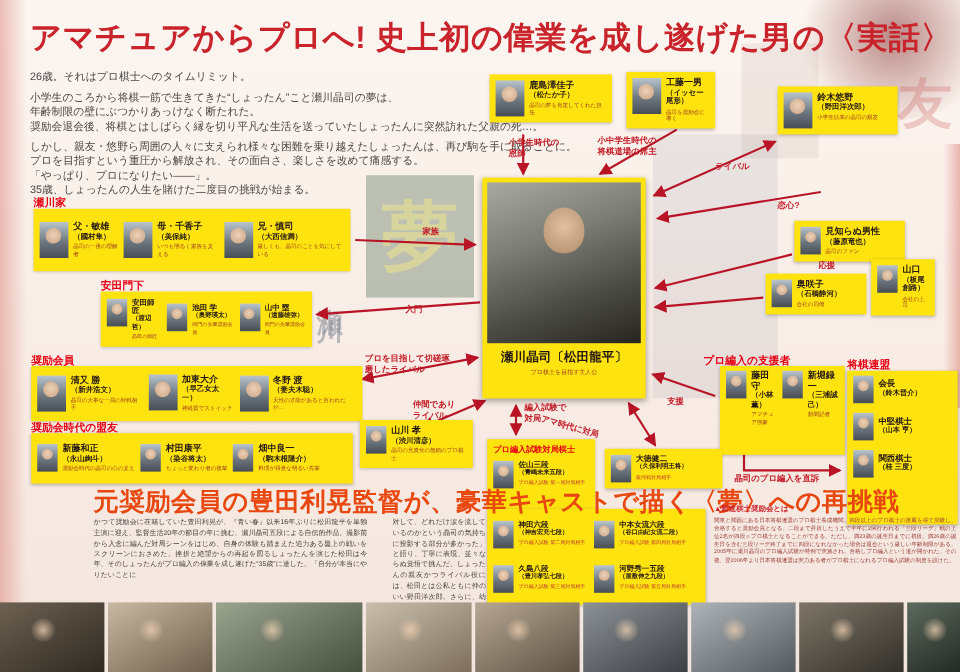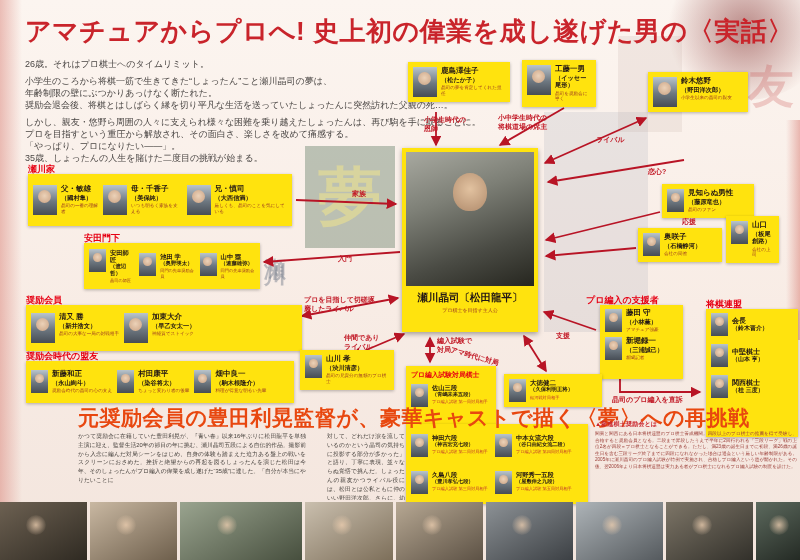--- a/index.html
+++ b/index.html
@@ -275,20 +275,28 @@
       </div>
     </div>
     <div class="card">
       <div class="ph"></div>
       <div class="ct">
         <div class="nm">加東大介</div>
         <div class="ac">（早乙女太一）</div>
         <div class="ds">神経質でストイック</div>
       </div>
     </div>
+    <div class="card">
+      <div class="ph"></div>
+      <div class="ct">
+        <div class="nm">冬野 渡</div>
+        <div class="ac">（妻夫木聡）</div>
+        <div class="ds">天性の才能があると言われたが…</div>
+      </div>
+    </div>
   </div>
 
   <div class="tab" style="left:26px;top:350px;">奨励会時代の盟友</div>
   <div class="strip" style="left:26px;top:361px;width:268px;height:42px;">
     <div class="card">
       <div class="ph sm"></div>
       <div class="ct">
         <div class="nm">新藤和正</div>
         <div class="ac">（永山絢斗）</div>
         <div class="ds">奨励会時代の晶司の心の支え</div>
@@ -315,21 +323,21 @@
   <div class="card abs" style="left:300px;top:350px;width:94px;">
     <div class="ph sm"></div>
     <div class="ct">
       <div class="nm">山川 孝</div>
       <div class="ac">（渋川清彦）</div>
       <div class="ds">晶司の兄貴分の無頼のプロ棋士</div>
     </div>
   </div>
 
   <div class="tab" style="left:586px;top:294px;">プロ編入の支援者</div>
-  <div class="strip" style="left:600px;top:305px;width:83px;height:74px;flex-direction:column;align-items:flex-start;gap:4px;">
+  <div class="strip" style="left:600px;top:305px;width:104px;height:74px;align-items:flex-start;gap:4px;">
     <div class="card">
       <div class="ph sm"></div>
       <div class="ct">
         <div class="nm">藤田 守</div>
         <div class="ac">（小林薫）</div>
         <div class="ds">アマチュア強豪</div>
       </div>
     </div>
     <div class="card">
       <div class="ph sm"></div>

